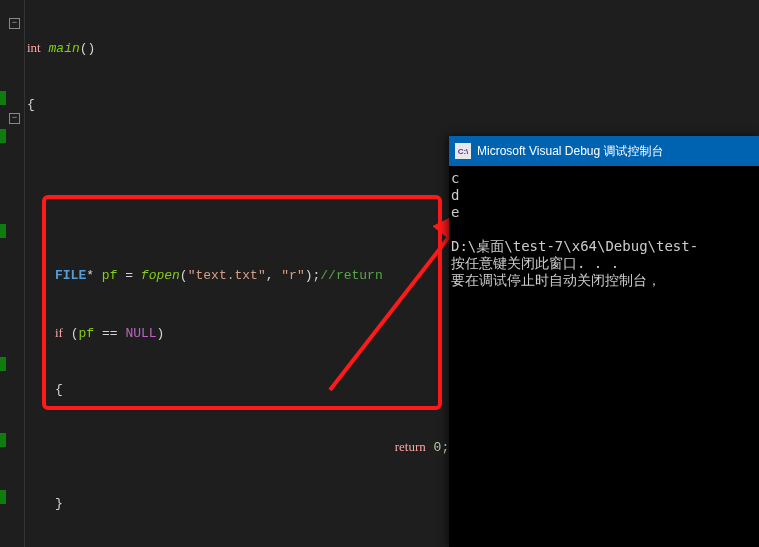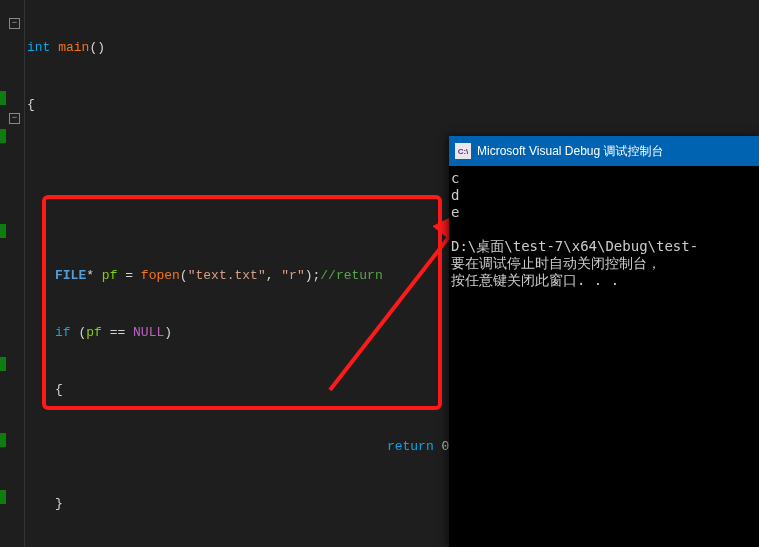--- a/index.html
+++ b/index.html
@@ -60,23 +60,23 @@
     position: absolute;
     left: 25px;
     top: 0;
     right: 0;
     line-height: 19px;
     white-space: pre;
   }
   .line { height: 19px; padding-left: 2px; }
   .indent1 { padding-left: 30px; }
   .indent2 { padding-left: 60px; text-align: center; }
-  .kw { color: #0ea5e9; }
+  .kw { color: #fca5a5; font-family: Liberation Serif, serif; }
   .type { color: #569cd6; font-weight: bold; }
-  .func { color: #f97316; }
+  .func { color: #84cc16; font-style: italic; }
   .str { color: #d69d85; }
   .num { color: #b5cea8; }
   .cmt { color: #57a64a; }
   .ident { color: #84cc16; }
   .macro { color: #bd63c5; }
   .paren { color: #d4d4d4; }
   .brace { color: #d4d4d4; }
   .red-box {
     position: absolute;
     left: 42px;
@@ -191,14 +191,14 @@
     </defs>
     <line x1="30" y1="230" x2="170" y2="50" stroke="#ff1a1a" stroke-width="4" marker-end="url(#ah)"></line>
   </svg>
 </div>
 
 <div class="console-window">
   <div class="title-bar">
     <div class="title-icon">C:\</div>
     <span>Microsoft Visual Debug 调试控制台</span>
   </div>
-  <div class="console-body"><div>c</div><div>d</div><div>e</div><div> </div><div>D:\桌面\test-7\x64\Debug\test-</div><div>要在调试停止时自动关闭控制台，</div><div>按任意键关闭此窗口. . .</div></div>
+  <div class="console-body"><div>c</div><div>d</div><div>e</div><div> </div><div>D:\桌面\test-7\x64\Debug\test-</div><div>按任意键关闭此窗口. . .</div><div>要在调试停止时自动关闭控制台，</div></div>
 </div>
 
 </body></html>

